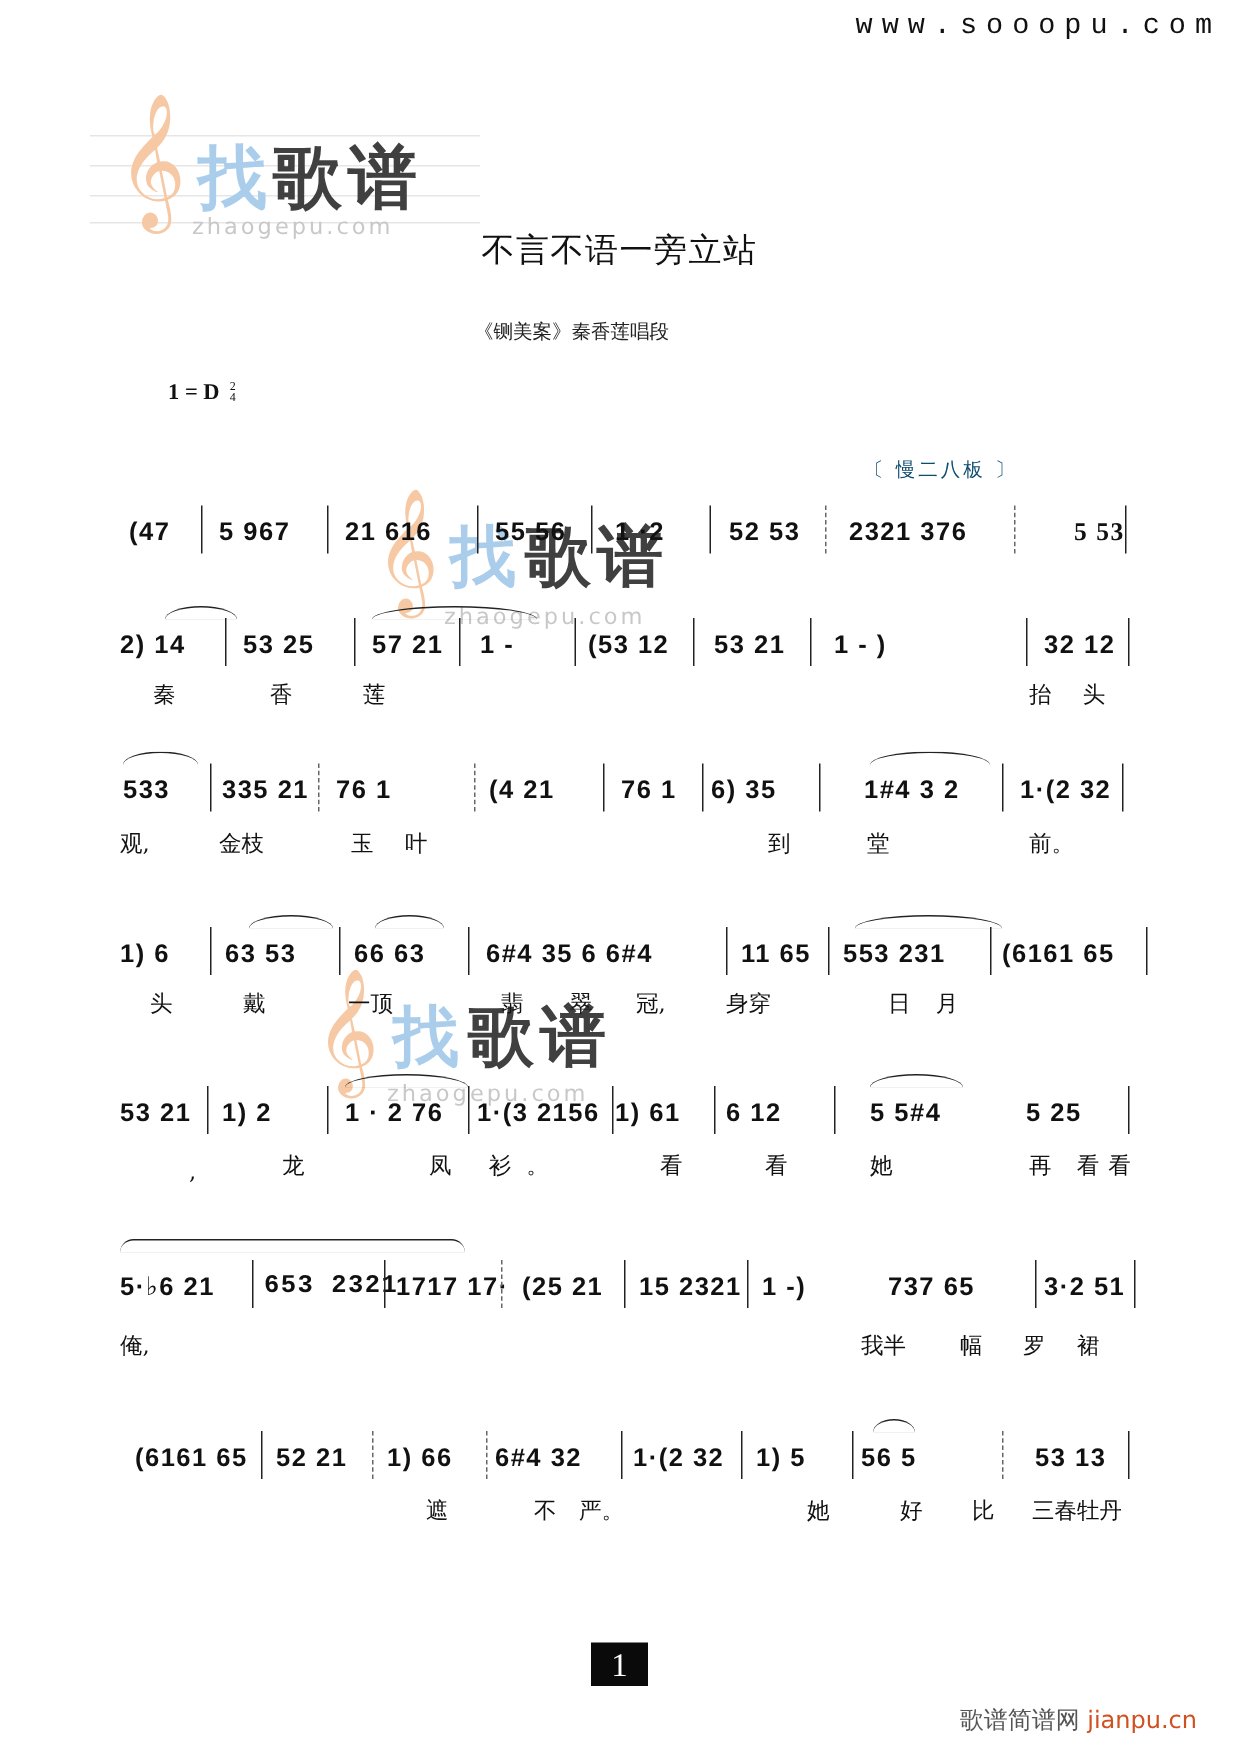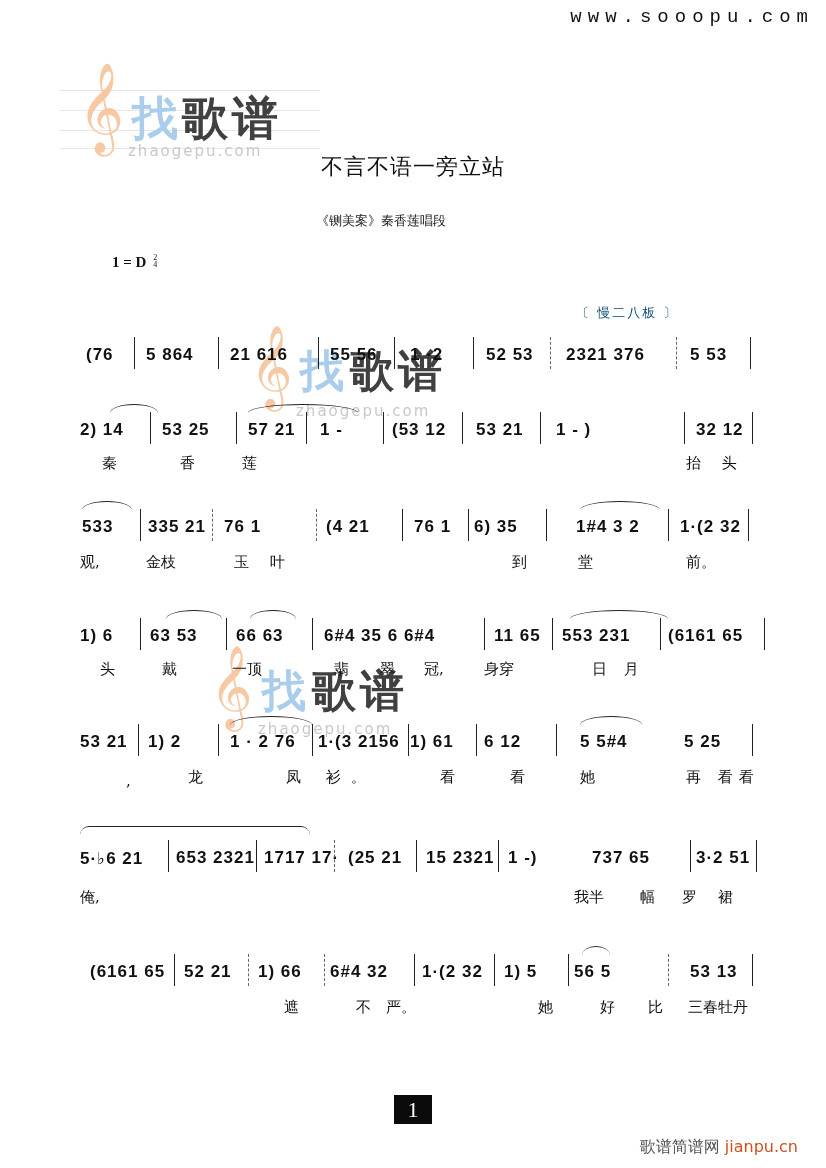--- a/index.html
+++ b/index.html
@@ -77,35 +77,35 @@
   <span>1 = D</span>
   <span class="ts">
     <span>2</span><br>
     <span>4</span>
   </span>
 </div>
 <div class="abs tempo">〔 慢二八板 〕</div>
 
 <div class="row" style="top:345px;">
   <div class="notes">
-    <span class="tok" style="left:6px;">(76</span>
+    <span class="tok" style="left:6px;">(47</span>
     <span class="bar" style="left:54px;"></span>
-    <span class="tok" style="left:66px;">5 864</span>
+    <span class="tok" style="left:66px;">5 967</span>
     <span class="bar" style="left:138px;"></span>
     <span class="tok" style="left:150px;">21  616</span>
     <span class="bar" style="left:238px;"></span>
     <span class="tok" style="left:250px;">55 56</span>
     <span class="bar" style="left:314px;"></span>
     <span class="tok" style="left:330px;">1 ·2</span>
     <span class="bar" style="left:393px;"></span>
     <span class="tok" style="left:406px;">52 53</span>
     <span class="bar dash" style="left:470px;"></span>
     <span class="tok" style="left:486px;">2321 376</span>
     <span class="bar dash" style="left:596px;"></span>
-    <span class="tok" style="left:610px;">5 53</span>
+    <span class="tok" style="left:636px;font-family:Liberation Serif, serif;">5 53</span>
     <span class="bar" style="left:670px;"></span>
   </div>
 </div>
 
 <div class="row" style="top:420px;">
   <div class="notes">
     <span class="slur" style="left:30px;top:-16px;width:48px;"></span>
     <span class="tok" style="left:0px;">2)  14</span>
     <span class="bar" style="left:70px;"></span>
     <span class="tok" style="left:82px;">53 25</span>
@@ -217,21 +217,21 @@
   <span class="lyr" style="left:510px;top:36px;">看</span>
   <span class="lyr" style="left:580px;top:36px;">她</span>
   <span class="lyr" style="left:686px;top:36px;letter-spacing:6px;">再 看看</span>
 </div>
 
 <div class="row" style="top:848px;">
   <div class="notes">
     <span class="slur" style="left:0px;top:-22px;width:230px;border-radius:10px 10px 0 0;"></span>
     <span class="tok" style="left:0px;">5·♭6 21</span>
     <span class="bar" style="left:88px;"></span>
-    <span class="tok" style="left:96px;">653 2321</span>
+    <span class="tok" style="left:96px;font-family:Liberation Mono, monospace;">653 2321</span>
     <span class="bar" style="left:176px;"></span>
     <span class="tok" style="left:184px;">1717 17·</span>
     <span class="bar dash" style="left:254px;"></span>
     <span class="tok" style="left:268px;">(25 21</span>
     <span class="bar" style="left:336px;"></span>
     <span class="tok" style="left:346px;">15 2321</span>
     <span class="bar" style="left:418px;"></span>
     <span class="tok" style="left:428px;">1 -)</span>
     <span class="tok" style="left:512px;">737  65</span>
     <span class="bar" style="left:610px;"></span>

